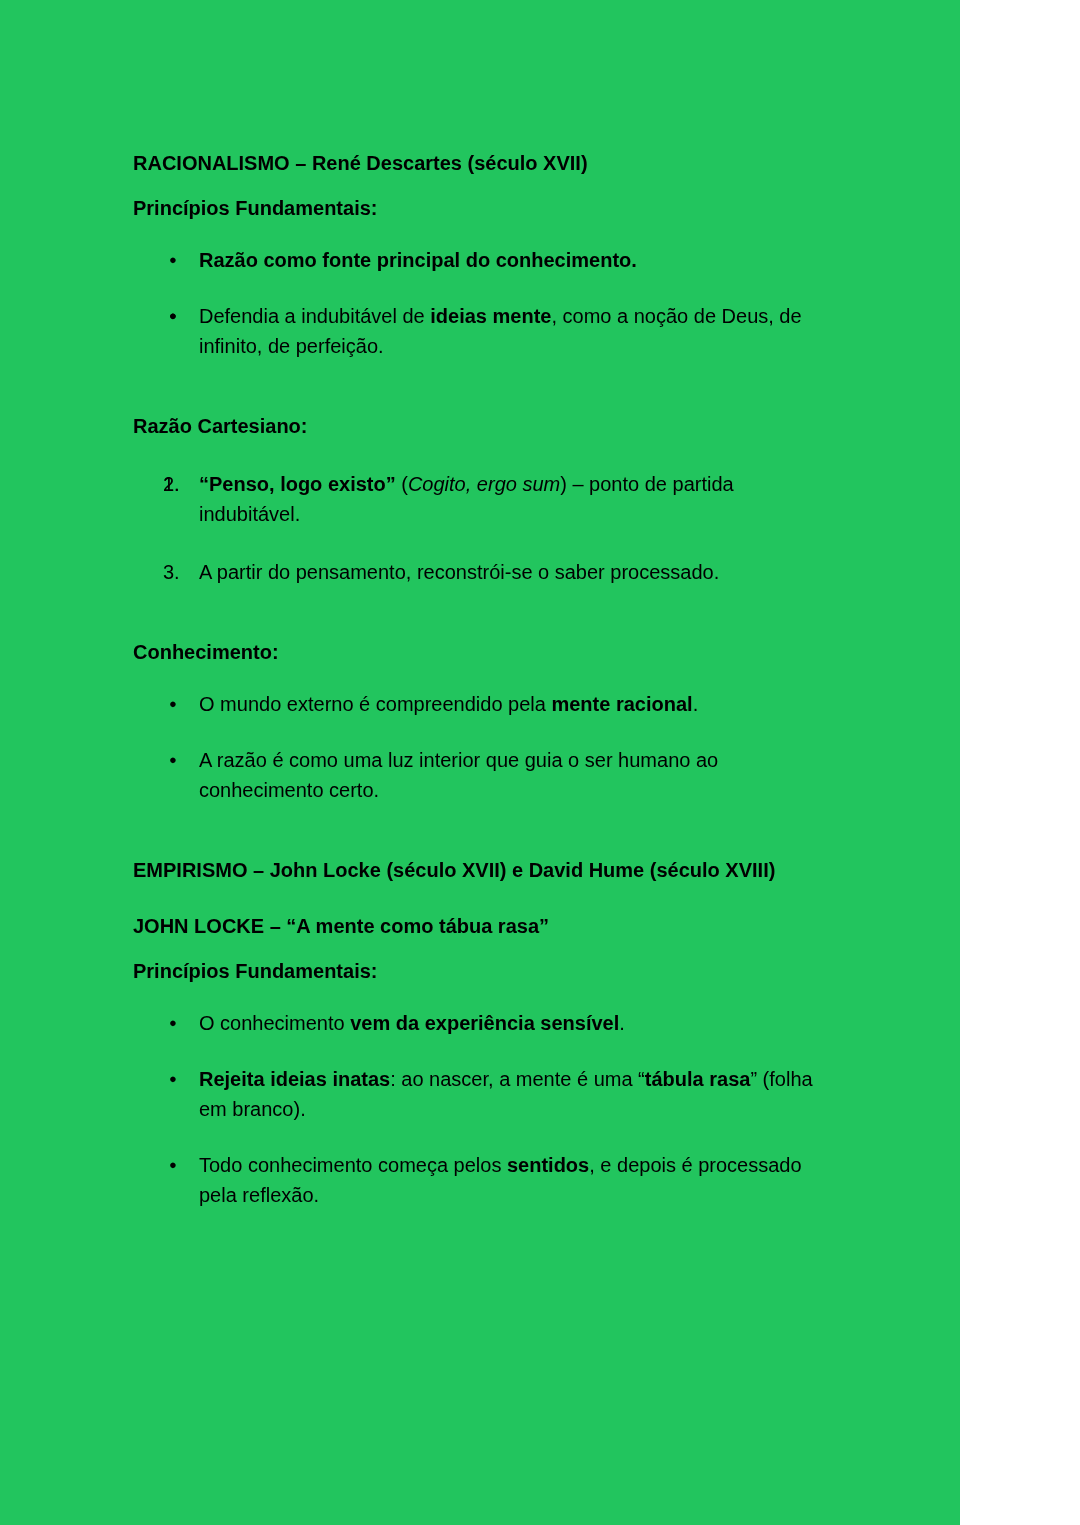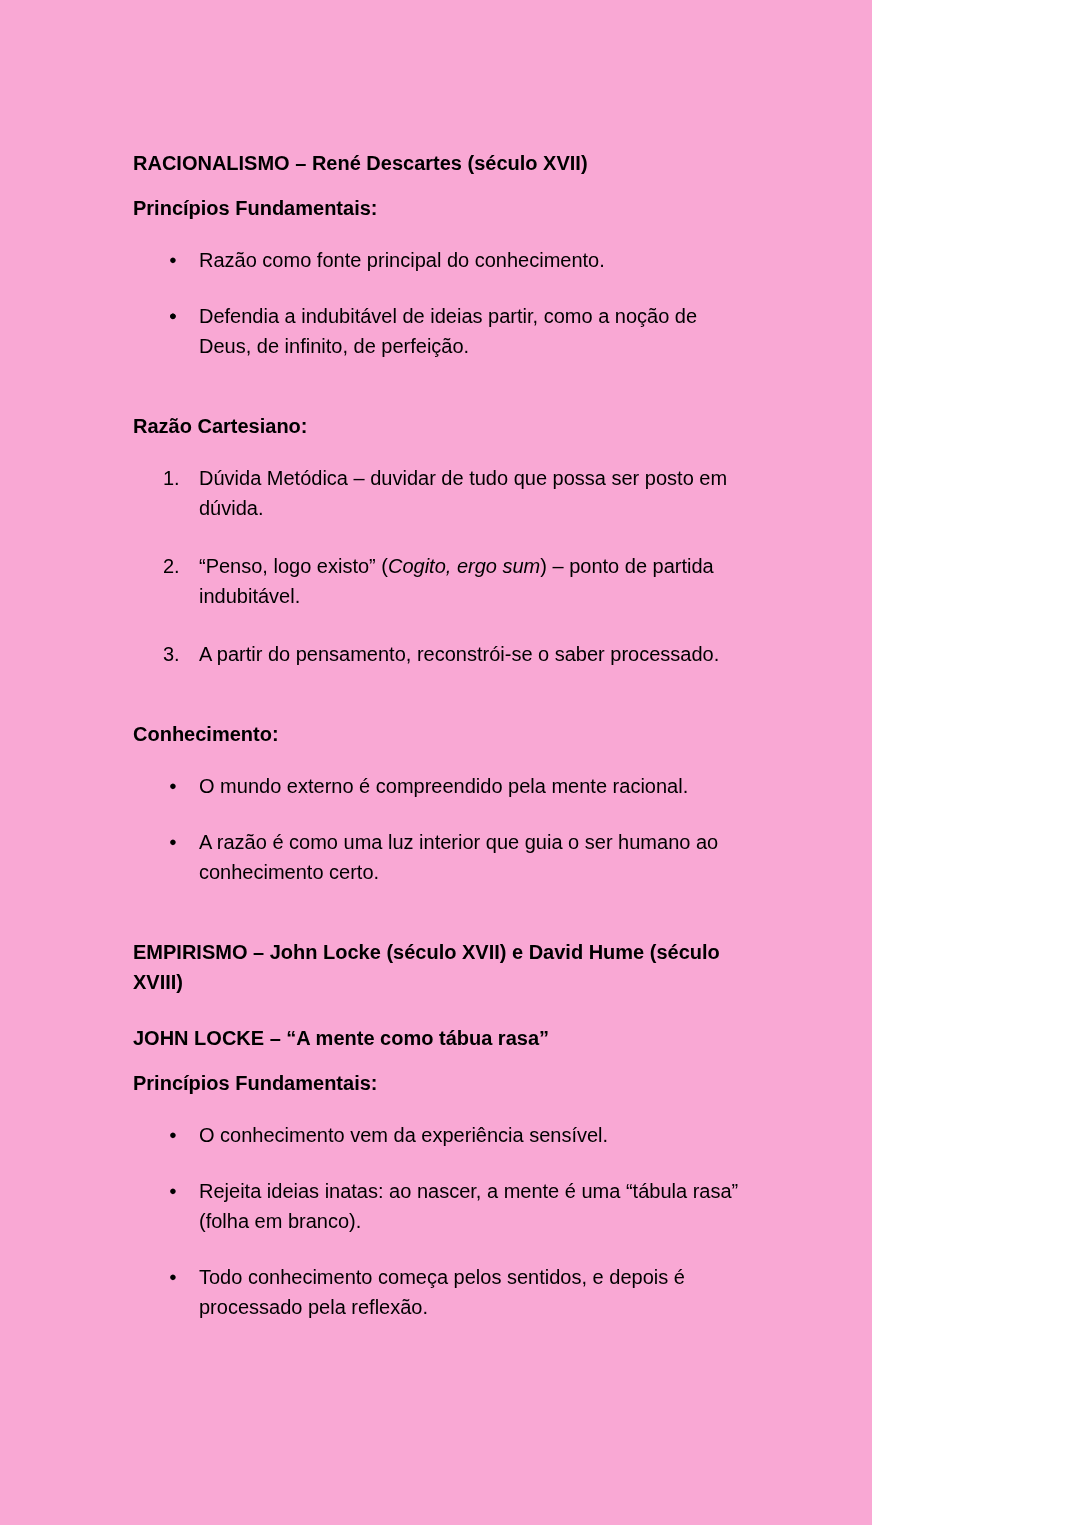--- a/index.html
+++ b/index.html
@@ -1,61 +1,61 @@
 <!DOCTYPE html>
 <html><head>
 <meta charset="utf-8">
 <style>
   * { margin: 0; padding: 0; box-sizing: border-box; }
   html, body { background: #ffffff; }
   .page {
-    width: 872px;
+    width: 960px;
     min-height: 1525px;
-    background: #f9a8d4;
+    background: #22c55e;
     color: #000000;
     padding: 148px 133px 60px 133px;
     font-family: "Liberation Sans", sans-serif;
     font-size: 20px;
     line-height: 30px;
   }
   .h { font-weight: bold; }
   .mb15 { margin-bottom: 15px; }
   .mb22 { margin-bottom: 22px; }
   .mb25 { margin-bottom: 26px; }
   .mt50 { margin-top: 50px; }
   ul, ol { list-style: none; margin: 0; padding: 0; }
   li { position: relative; padding-left: 66px; margin-bottom: 26px; }
   ol li { margin-bottom: 28px; }
   .bullet-marker {
     position: absolute; left: 36px; top: 0;
     font-size: 13px; line-height: 30px;
   }
   .num-marker { position: absolute; left: 30px; top: 0; }
-  strong { font-weight: normal; }
+  strong { font-weight: bold; }
   em { }
 </style>
 </head>
 <body>
 
 <div class="page">
 
   <p class="h mb15">RACIONALISMO – René Descartes (século XVII)</p>
 
   <p class="h mb22">Princípios Fundamentais:</p>
 
   <ul>
     <li><span class="bullet-marker">●</span><span class="runs"><strong>Razão como fonte principal do conhecimento.</strong></span></li>
     <li><span class="bullet-marker">●</span></li>
-    <li><span class="bullet-marker">●</span><span class="runs"><span>Defendia a indubitável de </span><strong>ideias partir</strong><span>, como a noção de Deus, de infinito, de perfeição.</span></span></li>
+    <li><span class="bullet-marker">●</span><span class="runs"><span>Defendia a indubitável de </span><strong>ideias mente</strong><span>, como a noção de Deus, de infinito, de perfeição.</span></span></li>
   </ul>
 
   <p class="h mt50 mb22">Razão Cartesiano:</p>
 
   <ol>
-    <li><span class="num-marker">1.</span><span class="runs"><strong>Dúvida Metódica</strong><span> – duvidar de tudo que possa ser posto em dúvida.</span></span></li>
+    <li><span class="num-marker">1.</span></li>
     <li><span class="num-marker">2.</span><span class="runs"><strong>“Penso, logo existo”</strong><span> (</span><em>Cogito, ergo sum</em><span>) – ponto de partida indubitável.</span></span></li>
     <li><span class="num-marker">3.</span><span class="runs"><span>A partir do pensamento, reconstrói-se o saber processado.</span></span></li>
   </ol>
 
   <p class="h mt50 mb22">Conhecimento:</p>
 
   <ul>
     <li><span class="bullet-marker">●</span><span class="runs"><span>O mundo externo é compreendido pela </span><strong>mente racional</strong><span>.</span></span></li>
     <li><span class="bullet-marker">●</span><span class="runs"><span>A razão é como uma luz interior que guia o ser humano ao conhecimento certo.</span></span></li>
   </ul>

